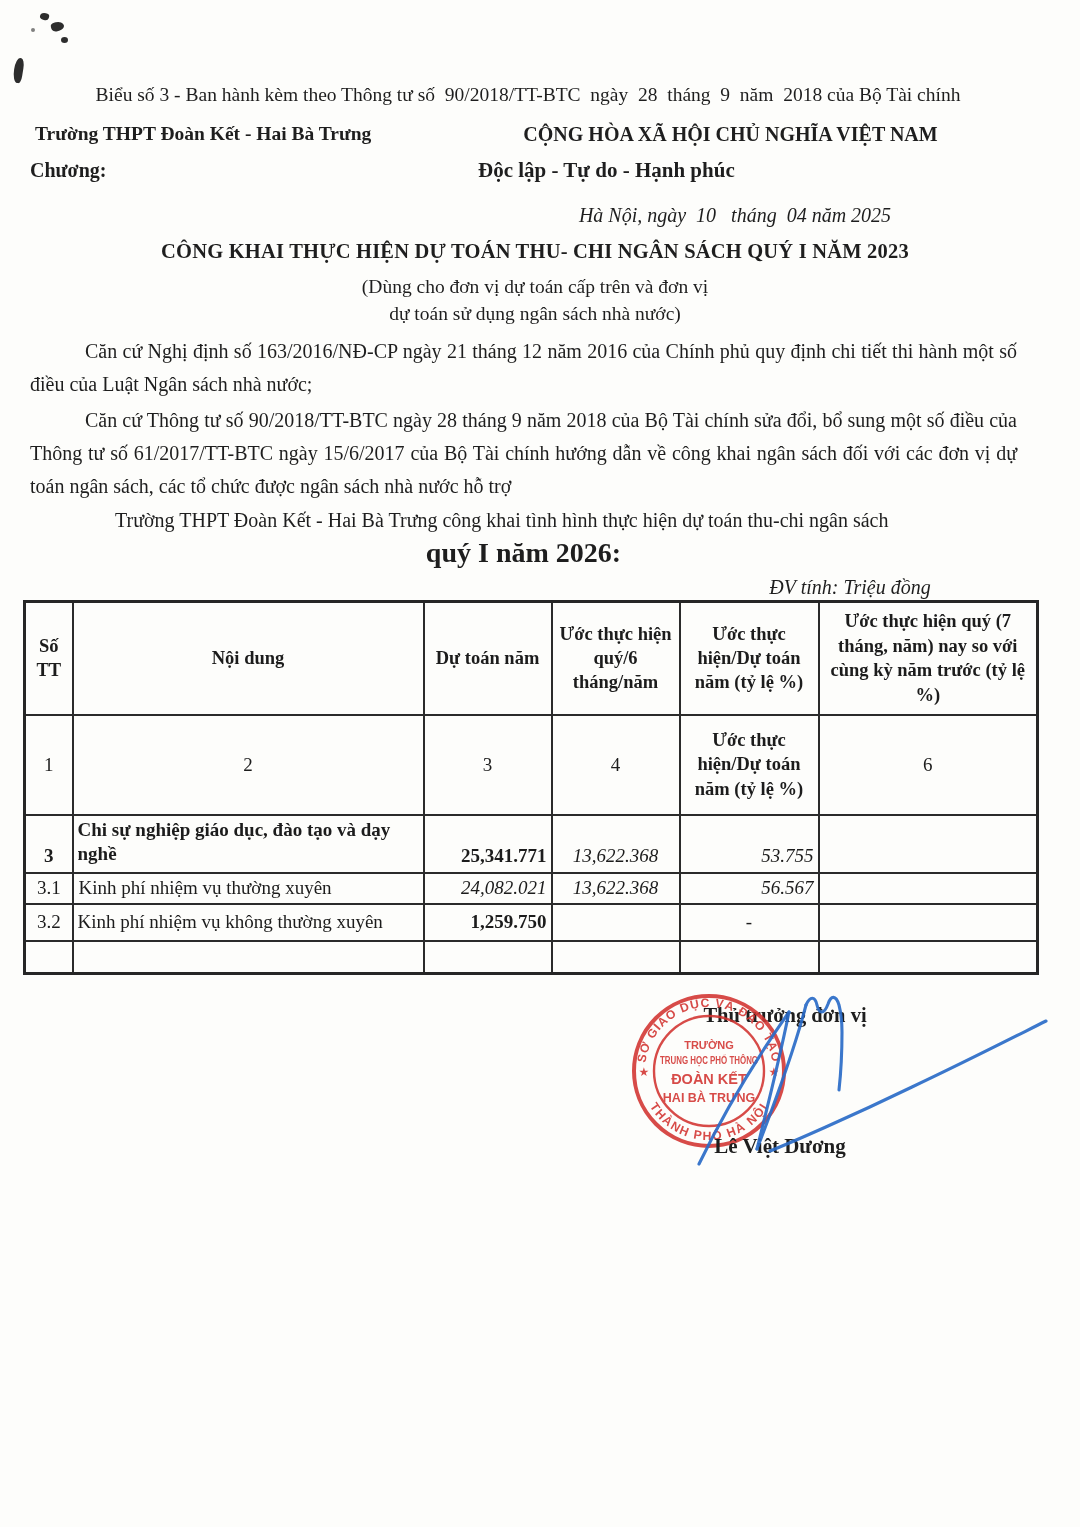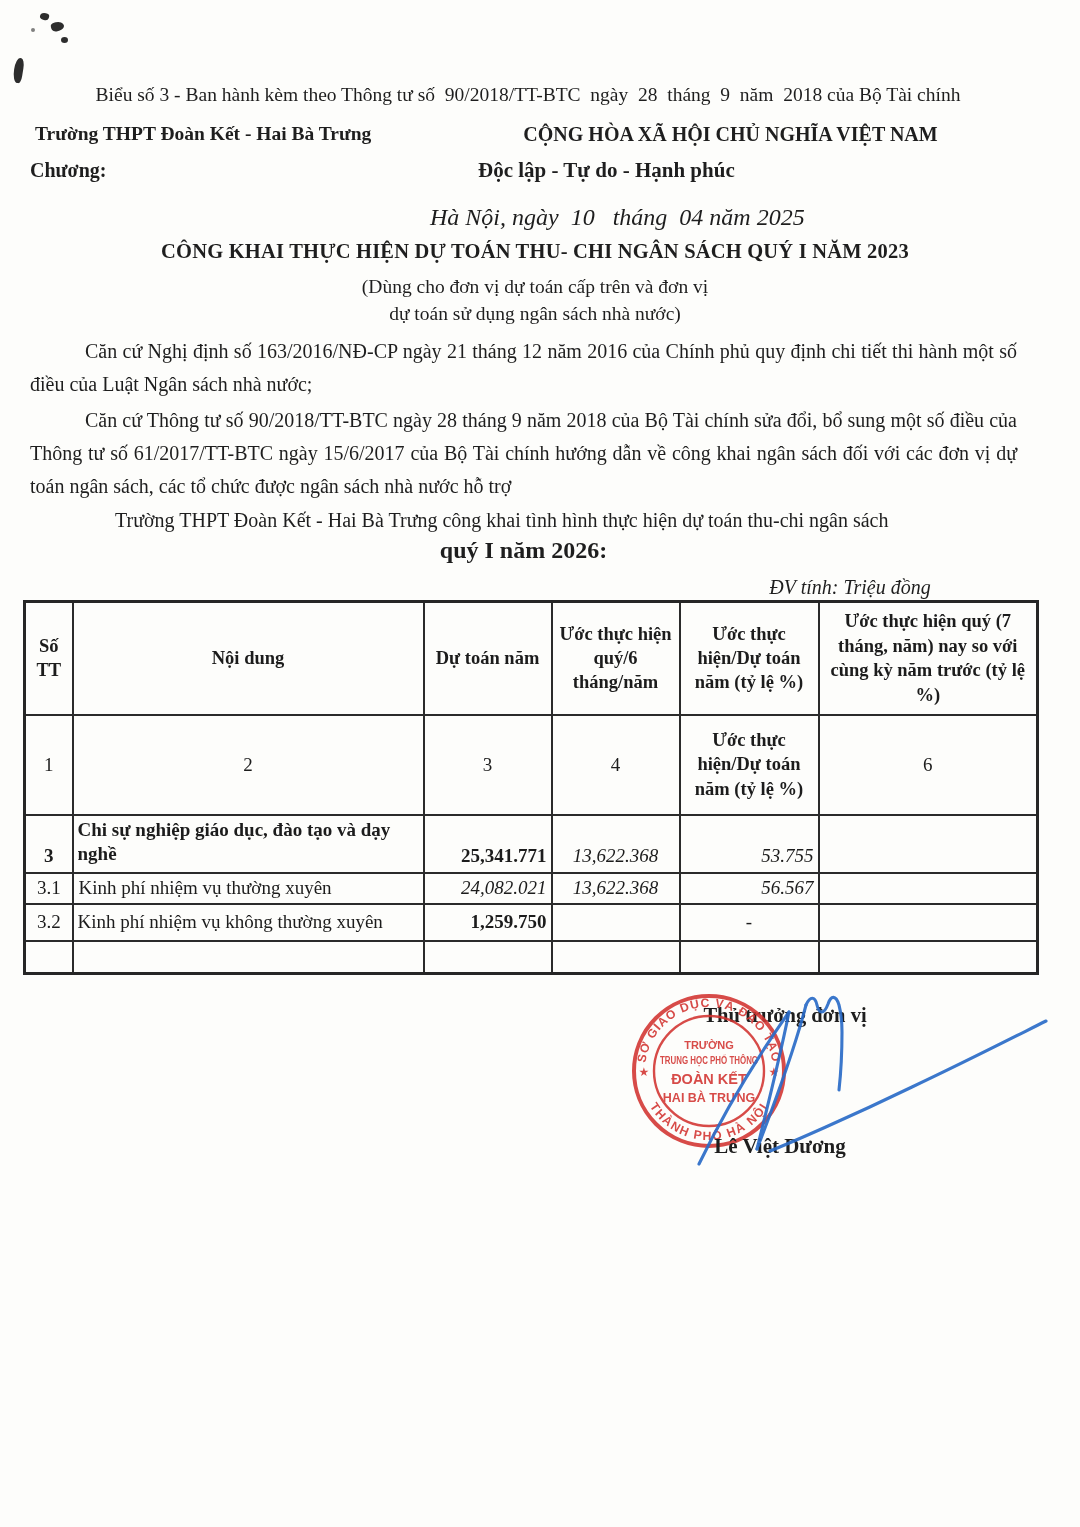--- a/index.html
+++ b/index.html
@@ -12,29 +12,29 @@
   .abs{position:absolute;}
   .pre{white-space:pre-wrap;}
   .b{font-weight:bold;}
   .just{text-align:justify;}
 
   .line1{left:28px;top:84px;width:1000px;font-size:19.5px;text-align:center;}
   .org{left:35px;top:123px;font-size:19.5px;font-weight:bold;}
   .chuong{left:30px;top:159px;font-size:20px;font-weight:bold;}
   .motto1{left:478px;top:123px;width:505px;font-size:20px;font-weight:bold;text-align:center;}
   .motto2{left:478px;top:158px;width:505px;font-size:21px;font-weight:bold;}
-  .date{left:430px;top:204px;width:610px;font-size:24px;font-style:italic;}
+  .date{left:430px;top:204px;width:610px;font-size:20px;font-style:italic;text-align:center;}
   .title{left:30px;top:240px;width:1010px;font-size:20.5px;font-weight:bold;text-align:center;letter-spacing:.2px;}
   .sub{left:30px;width:1010px;font-size:19.5px;text-align:center;}
   .sub1{top:276px;} .sub2{top:303px;}
   .para{left:30px;width:987px;font-size:20px;line-height:33px;}
   .para1{top:335px;text-indent:55px;}
   .para2{top:404px;text-indent:55px;}
   .para3{top:504px;text-indent:85px;}
-  .para3b{left:30px;top:537px;width:987px;font-size:24px;font-weight:bold;text-align:center;}
+  .para3b{left:30px;top:537px;width:987px;font-size:28px;font-weight:bold;text-align:center;}
   .unit{left:700px;top:576px;width:300px;font-size:20px;font-style:italic;text-align:center;}
 
   table.main{
     position:absolute;left:23px;top:600px;width:1013px;
     border-collapse:collapse;table-layout:fixed;
     font-size:19px;color:#1c1c1c;
   }
   table.main td{
     border:2px solid #2b2b2b;padding:2px 4px;overflow:hidden;
     vertical-align:middle;

